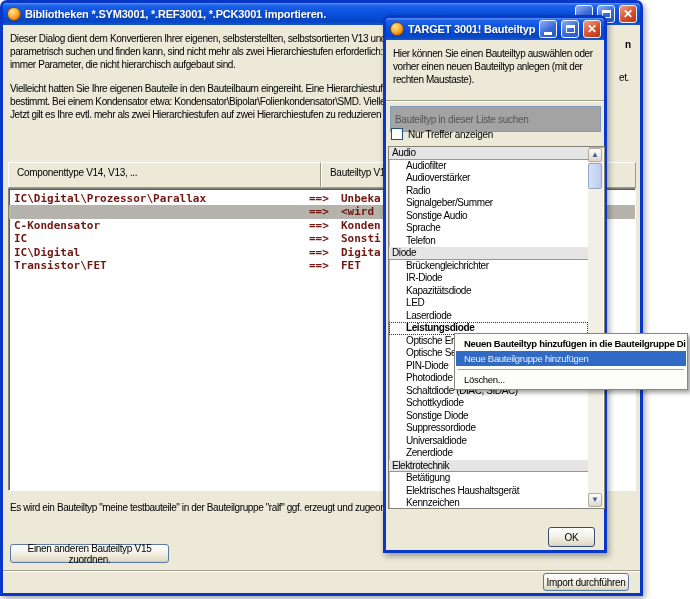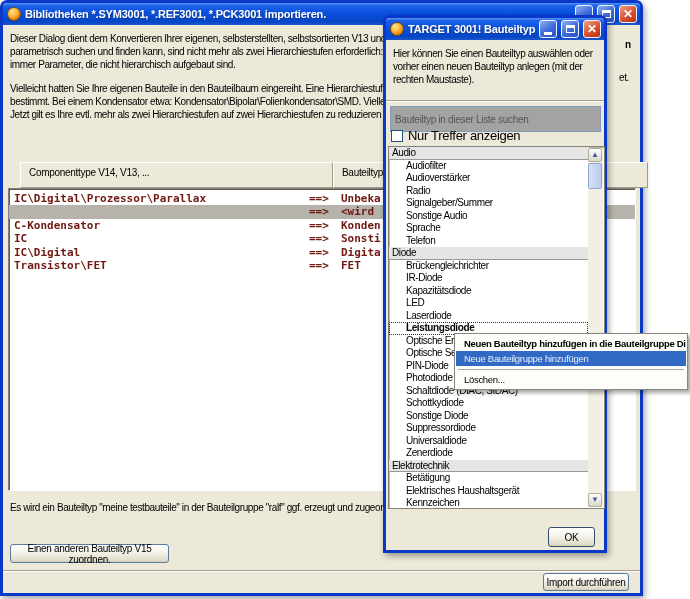--- a/index.html
+++ b/index.html
@@ -36,21 +36,21 @@
 
   
   #main-win { left:0; top:0; width:643px; height:596px;padding-left:8px; }
   .intro { position:absolute; left:7px; top:7px; width:625px; font-size:10px;
     letter-spacing:-.4px; line-height:13px; color:#000; }
   .intro .gap { height:11px; }
   .frag { position:absolute; font-size:10px; letter-spacing:-.4px; }
   #frag-1 { left:622px; top:14px; font-weight:bold; }
   #frag-2 { left:616px; top:47px; }
 
-  .tbl-header { position:absolute; left:17px; top:137px; width:628px; height:26px; display:flex; }
+  .tbl-header { position:absolute; left:5px; top:137px; width:628px; height:26px; display:flex; }
   .tbl-header .cell { border:1px solid; border-color:#fff #9d9a86 #9d9a86 #fff;
     background:#ece9d8; font-size:10px; letter-spacing:-.3px; color:#000;
     padding:4px 0 0 8px; white-space:nowrap; overflow:hidden; }
   .tbl-header .c1 { width:313px; }
   .tbl-header .c2 { flex:1; }
 
   .tbl-list { position:absolute; left:5px; top:163px; width:628px; height:303px;
     background:#fff; border:1px solid #848278; border-right-color:#fff; border-bottom-color:#fff;
     box-shadow:inset 1px 1px 0 #5c5a52; padding-top:3px; overflow:hidden; }
   .trow { position:relative; height:13.4px; font-family:"DejaVu Sans Mono", monospace;
@@ -70,21 +70,21 @@
   #popup-win { left:383px; top:15px; width:224px; height:538px; }
   .instruction { position:absolute; left:7px; top:7px; width:204px; font-size:10px;
     letter-spacing:-.4px; line-height:13px; color:#000; }
   #popup-groove { position:absolute; left:0; right:0; top:60px; }
   .search-box { position:absolute; left:4px; top:66px; width:211px; height:18px;
     border:1px solid #7f9db9; background:#a3a3a3; font-size:10px; letter-spacing:-.3px;
     color:#444; padding:12px 4px; font-family:"Liberation Sans", sans-serif; }
   .search-box::placeholder { color:#555; opacity:1; }
   .cb-row { position:absolute; left:5px; top:88px; display:flex; align-items:center; gap:5px; }
   .cb-box { width:12px; height:12px; background:#fff; border:1px solid #1d5281; }
-  .cb-label { font-size:13px; letter-spacing:-.3px;text-align:right; }
+  .cb-label { font-size:10px; letter-spacing:-.3px;text-align:right; }
 
   .plist { position:absolute; left:2px; top:106px; width:217px; height:363px;
     background:#fff; border:1px solid #848278; box-shadow:inset 1px 1px 0 #b9b6a8; overflow:hidden; }
   .prow { height:12.5px; line-height:12.5px; font-size:10px; letter-spacing:-.4px;
     color:#000; white-space:nowrap; padding-left:17px; }
   .prow.group { background:#e5e5e5; padding-left:3px; border-bottom:1px solid #9a978b;
     margin-right:15px; }
   .prow.focused { font-weight:bold; outline:1px dotted #333; outline-offset:-1px;
     margin-right:16px; }
 

